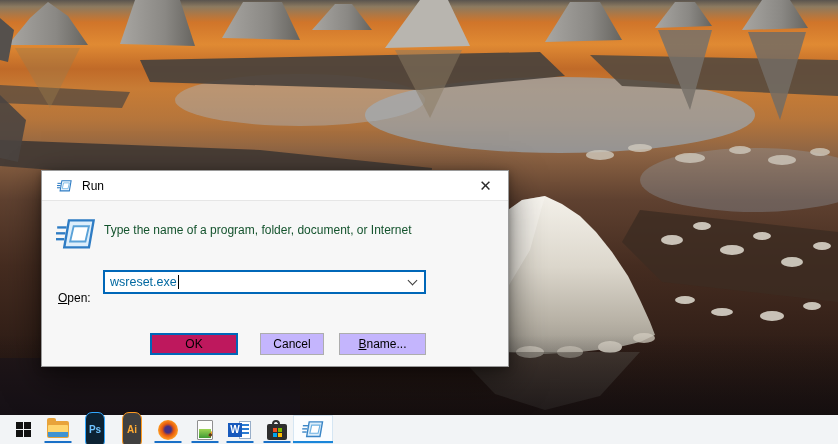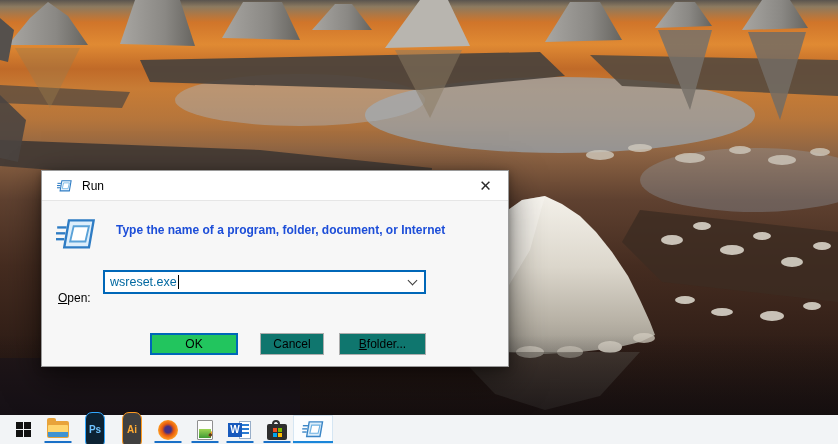--- a/index.html
+++ b/index.html
@@ -21,42 +21,42 @@
   }
   .titlebar .tb-icon { margin-left:15px; width:15px; height:14px; flex:0 0 auto; }
   .titlebar .tb-title { margin-left:10px; font-size:12px; color:#000; }
   .close-btn {
     position:absolute; right:0; top:0; width:45px; height:29px;
     display:flex; align-items:center; justify-content:center;
     font-size:15px; color:#2b2b2b; cursor:default;
   }
   .dlg-icon { position:absolute; left:14px; top:45px; width:40px; height:37px; }
   .dlg-text {
-    position:absolute; left:74px; top:50px; color:#1d4ed8;
-    font-size:12px; line-height:18px; white-space:nowrap;font-weight:bold;
+    position:absolute; left:62px; top:50px; color:#14532d;
+    font-size:12px; line-height:18px; white-space:nowrap;
   }
   .open-label { position:absolute; left:16px; top:120px; font-size:12px; color:#000; }
   .accesskey { text-decoration:underline; }
   .combobox {
     position:absolute; left:61px; top:99px; width:323px; height:24px;
     background:#ffffff; border:2px solid #0067b8;
     display:flex; align-items:center; padding-left:5px;
   }
   .combobox .value { font-size:12.5px; color:#0369a1; }
   .caret { display:inline-block; width:1px; height:14px; background:#000; margin-left:1px; }
   .combo-drop {
     position:absolute; right:3px; top:0; bottom:0; width:18px;
     display:flex; align-items:center; justify-content:center;
   }
   .chev { width:7px; height:7px; border-right:1.6px solid #3c3c3c; border-bottom:1.6px solid #3c3c3c; transform:rotate(45deg); margin-top:-4px; }
   .btn {
-    position:absolute; top:162px; height:22px; background:#0f766e; border:1px solid #adadad;
+    position:absolute; top:162px; height:22px; background:#c4b5fd; border:1px solid #adadad;
     display:flex; align-items:center; justify-content:center; font-size:12px; color:#000;
   }
-  .btn-ok { left:108px; width:88px; border:2px solid #0067b8; background:#22c55e; }
+  .btn-ok { left:108px; width:88px; border:2px solid #0067b8; background:#be185d; }
   .btn-cancel { left:218px; width:64px; }
   .btn-browse { left:297px; width:87px; }
 
   
   .taskbar {
     position:absolute; left:0; bottom:0; width:838px; height:29px;
     background:#f2f4f6; display:block;
   }
   .tb-item { position:absolute; top:0; height:29px; display:flex; align-items:center; justify-content:center; }
   .underline { position:absolute; bottom:1px; left:50%; transform:translateX(-50%); height:2px; width:27px; background:#1a70c7; }
@@ -235,21 +235,21 @@
   </div>
 
   <div class="btn btn-ok">
       <span>OK</span>
     </div>
   <div class="btn btn-cancel">
       <span>Cancel</span>
     </div>
   <div class="btn btn-browse">
       <span class="accesskey">B</span>
-      <span>folder...</span>
+      <span>name...</span>
     </div>
 </div>
 
 <div class="taskbar">
 
   <div class="tb-item" style="left:6px;width:34px;">
     <div class="win-logo">
         <div></div>
         <div></div>
         <div></div>

